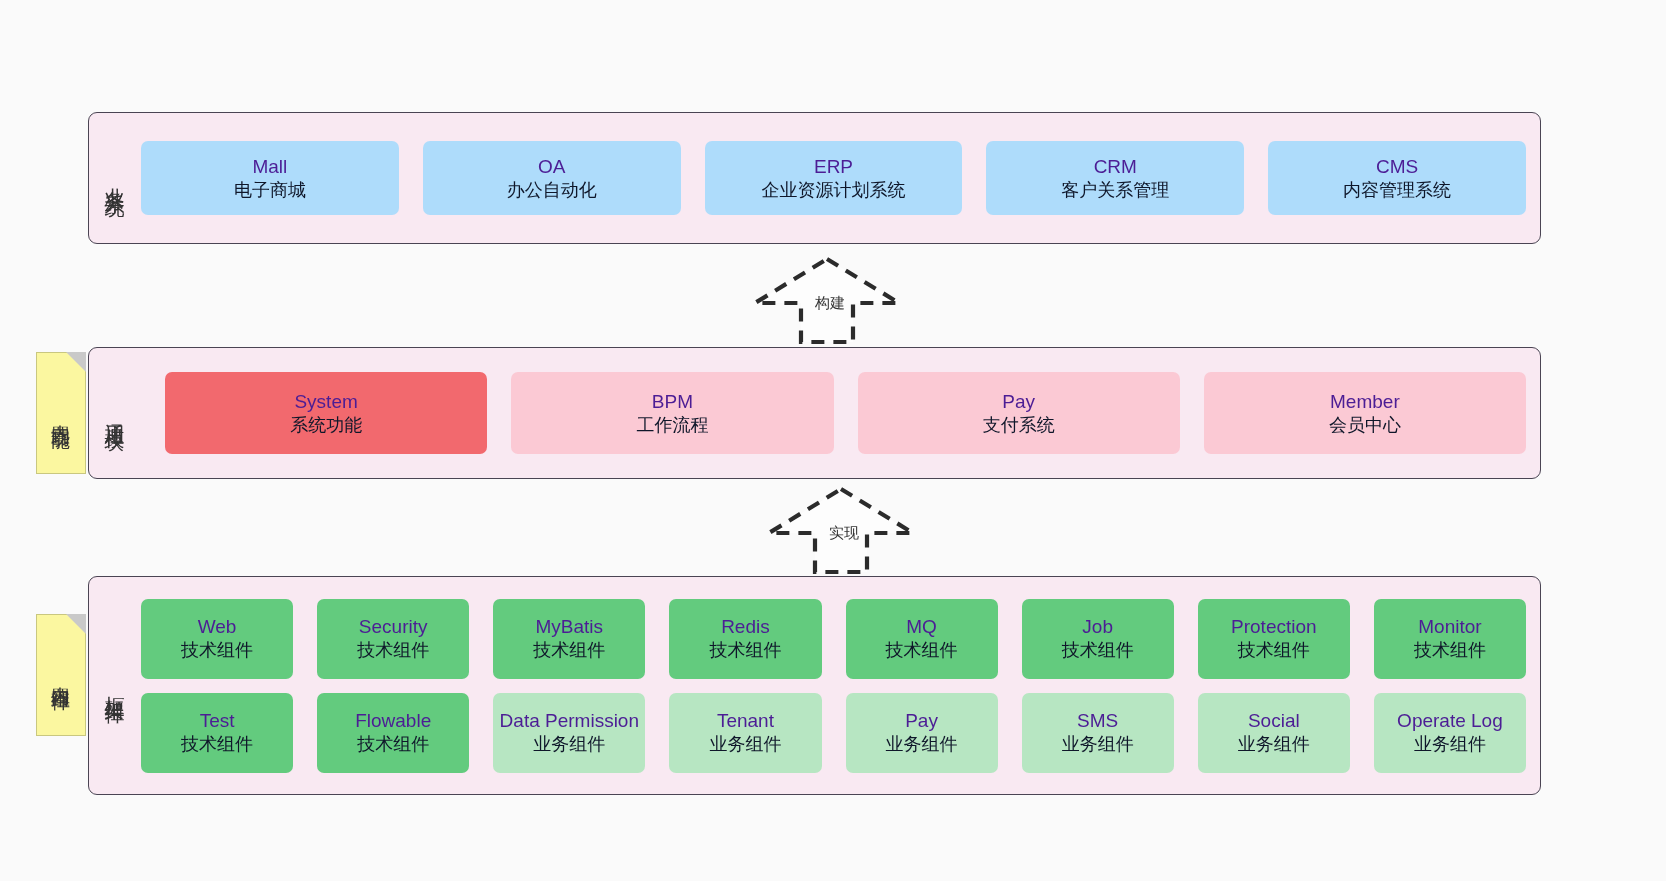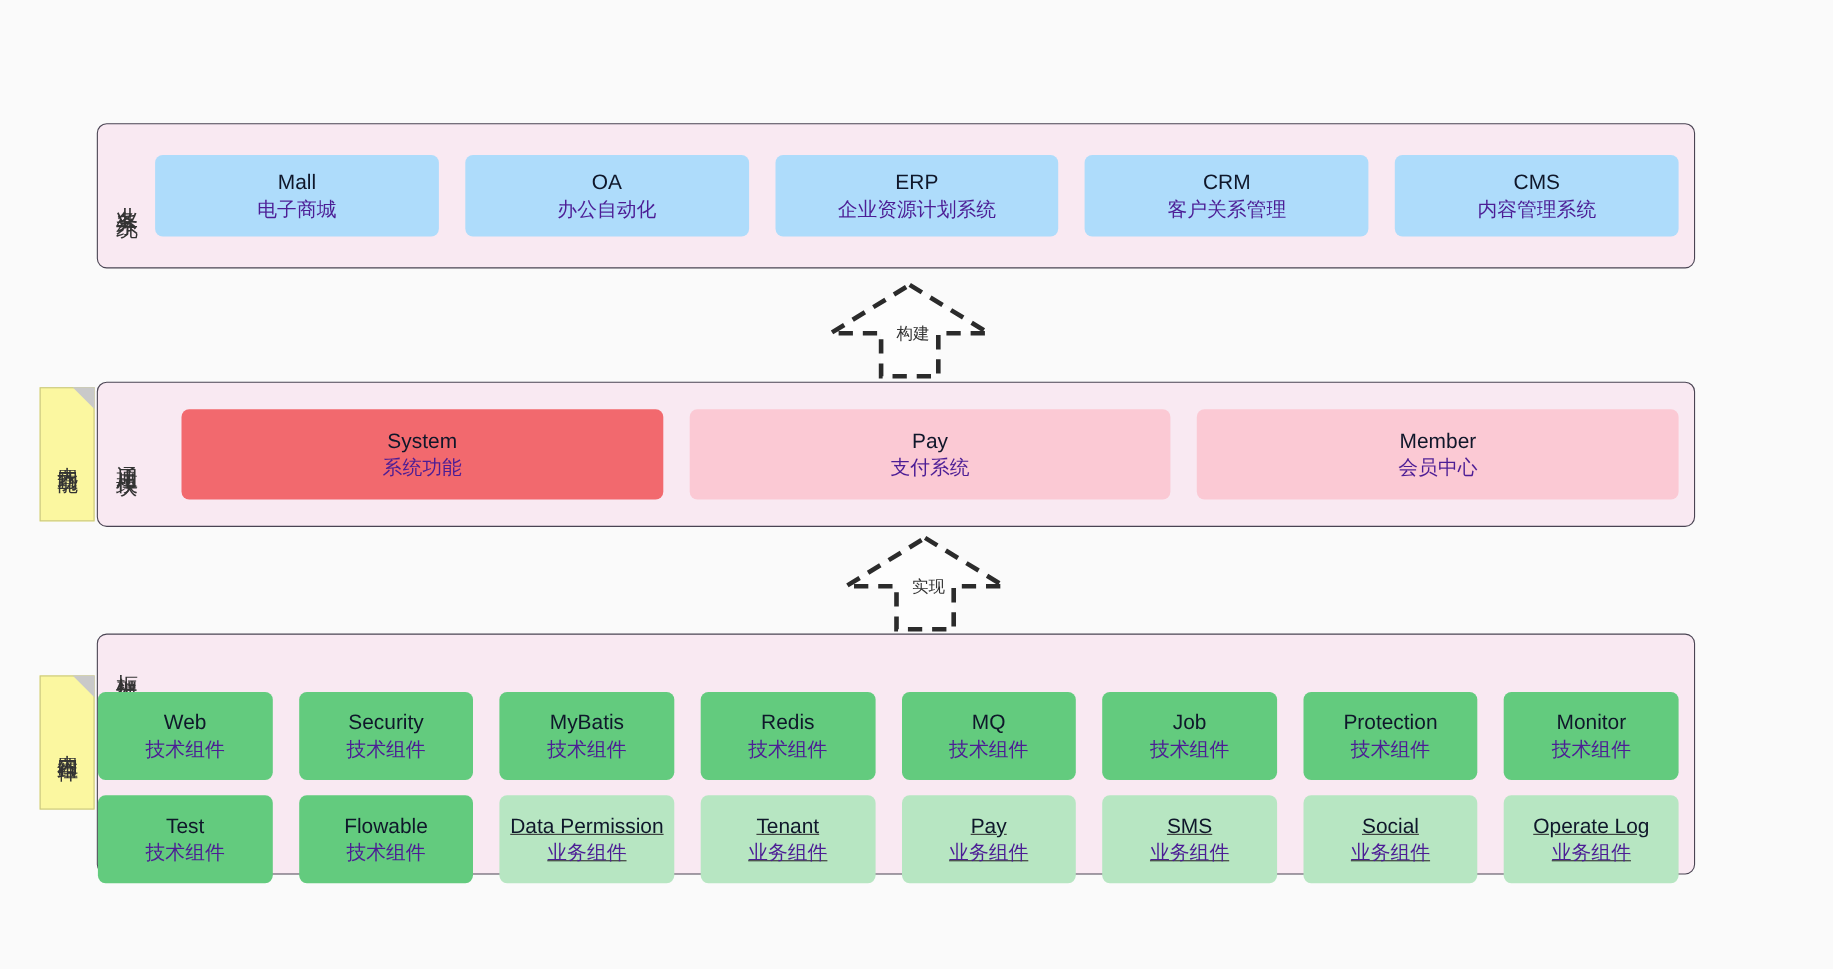--- a/index.html
+++ b/index.html
@@ -58,38 +58,38 @@
     border-radius: 7px;
     display: flex;
     flex-direction: column;
     align-items: center;
     justify-content: center;
     text-align: center;
     line-height: 1.32;
     box-sizing: border-box;
     padding: 4px 6px;
   }
-  .cell .t-en { font-size: 19px; color: #0f172a; }
-  .cell .t-cn { font-size: 18px; color: #4c1d95; }
+  .cell .t-en { font-size: 19px; color: #4c1d95; }
+  .cell .t-cn { font-size: 18px; color: #0f172a; }
 
   
   .c-blue       { background: #aedcfb; }
   .c-red        { background: #f2696e; }
   .c-pink       { background: #fbc9d4; }
   .c-green      { background: #63cb7e; }
-  .c-lightgreen { background: #b7e6c2; text-decoration: underline; }
+  .c-lightgreen { background: #b7e6c2; }
 
   
   #layer-business { left: 88px;  top: 112px; width: 1453px; height: 132px; }
   #layer-business .row { height: 74px; }
 
   #layer-common   { left: 88px;  top: 347px; width: 1453px; height: 132px; }
   #layer-common .row { height: 82px; margin-left: 24px; }
 
-  #layer-framework{ left: 88px;  top: 576px; width: 1453px; height: 219px; flex-direction: column; }
+  #layer-framework{ left: 88px;  top: 576px; width: 1453px; height: 219px; }
   #layer-framework .row { height: 80px; }
 
   
   .tag {
     position: absolute;
     width: 50px;
     background: #fbf7a0;
     border: 1.3px solid #c9c77f;
     box-sizing: border-box;
     display: flex;
@@ -174,20 +174,24 @@
   <div class="tag" id="tag-common">内置功能</div>
   <div class="layer" id="layer-common">
     <div class="layer-title">通用模块</div>
     <div class="layer-body">
       <div class="row">
         <div class="cell c-red">
           <span class="t-en">System</span>
           <span class="t-cn">系统功能</span>
         </div>
         <div class="cell c-pink">
+          <span class="t-en">BPM</span>
+          <span class="t-cn">工作流程</span>
+        </div>
+        <div class="cell c-pink">
           <span class="t-en">Pay</span>
           <span class="t-cn">支付系统</span>
         </div>
         <div class="cell c-pink">
           <span class="t-en">Member</span>
           <span class="t-cn">会员中心</span>
         </div>
       </div>
     </div>
   </div>

